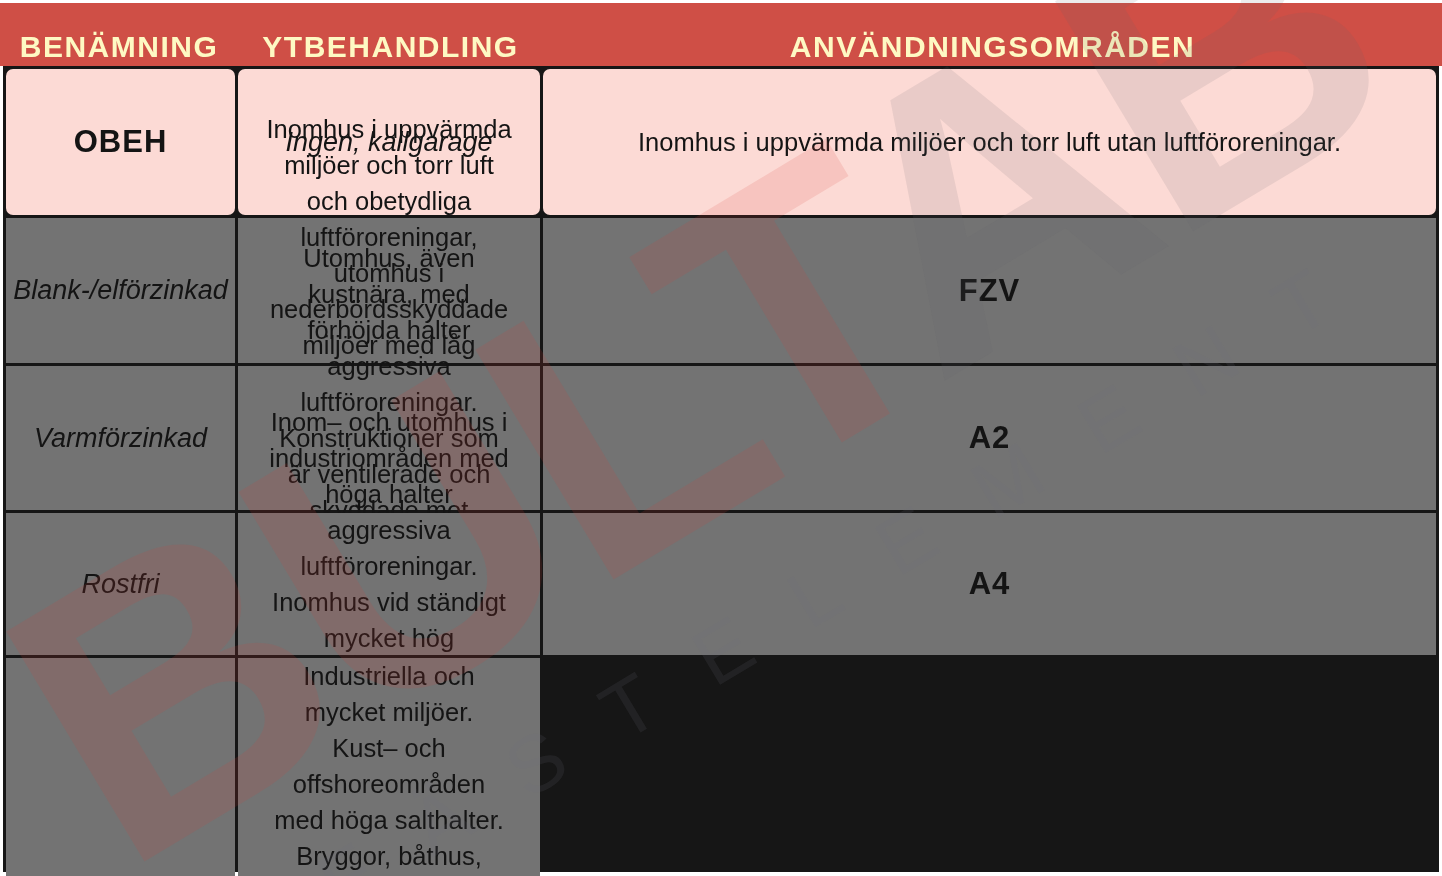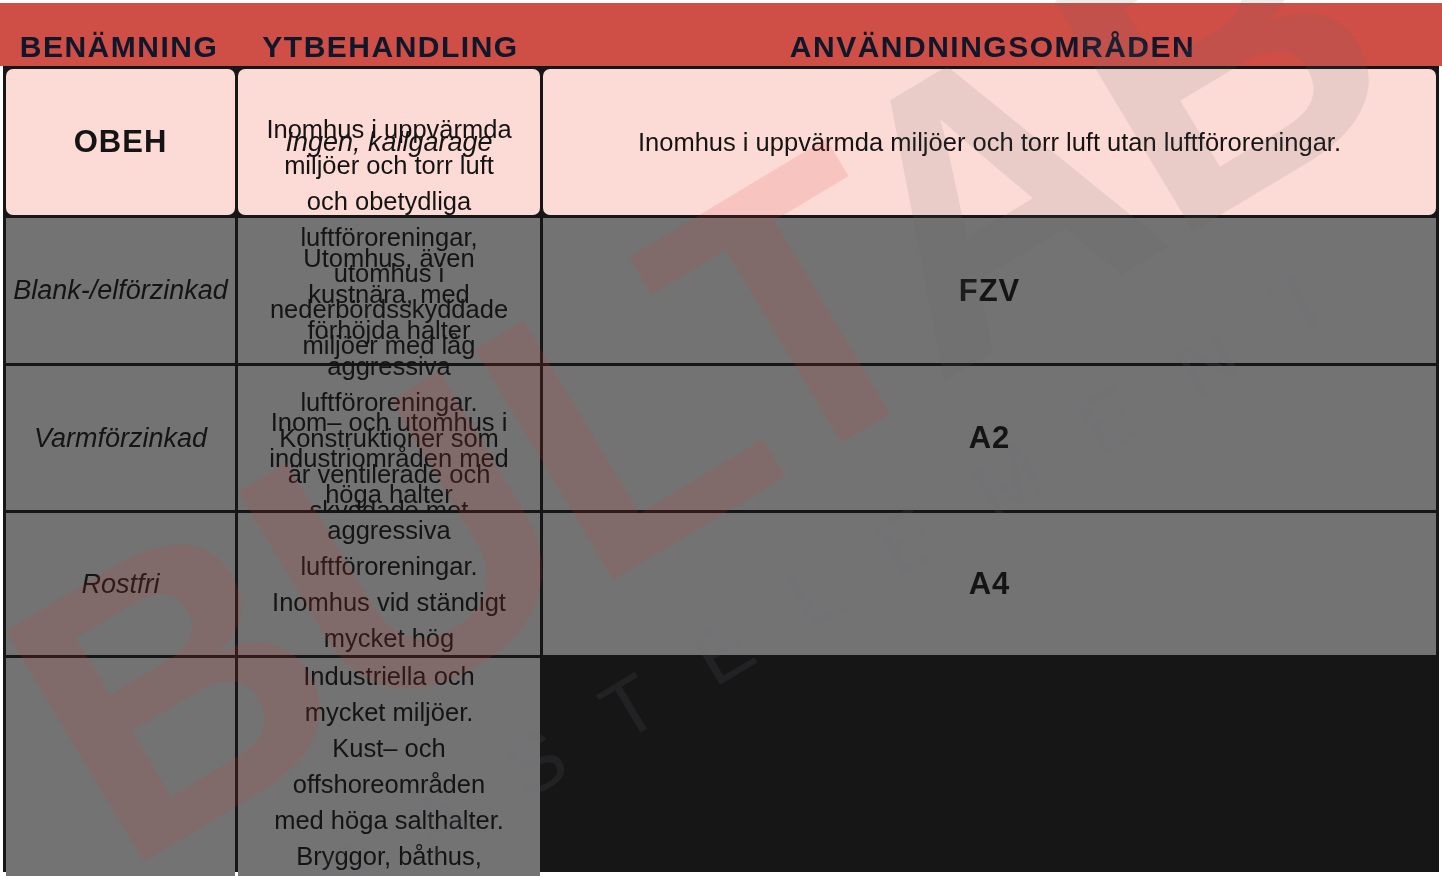--- a/index.html
+++ b/index.html
@@ -9,21 +9,21 @@
     font-family:"Liberation Sans", sans-serif;
     color:#141414;
   }
   
   .header-band{
     position:absolute;top:3px;left:0;width:1442px;height:63px;
     background:#cf4f46;
     display:flex;align-items:center;
   }
   .hcell{
-    color:#0f172a;font-weight:700;font-size:30px;letter-spacing:1.5px;
+    color:#fef9c3;font-weight:700;font-size:30px;letter-spacing:1.5px;
     text-align:center;white-space:nowrap;margin-top:24px;
   }
   .hc1{width:238px;}
   .hc2{width:305px;}
   .hc3{flex:1;}
   
   .tbl{
     position:absolute;top:66px;left:3px;width:1436px;height:806px;
     box-sizing:border-box;background:#161616;
     padding:3px 3px 5px 3px;

